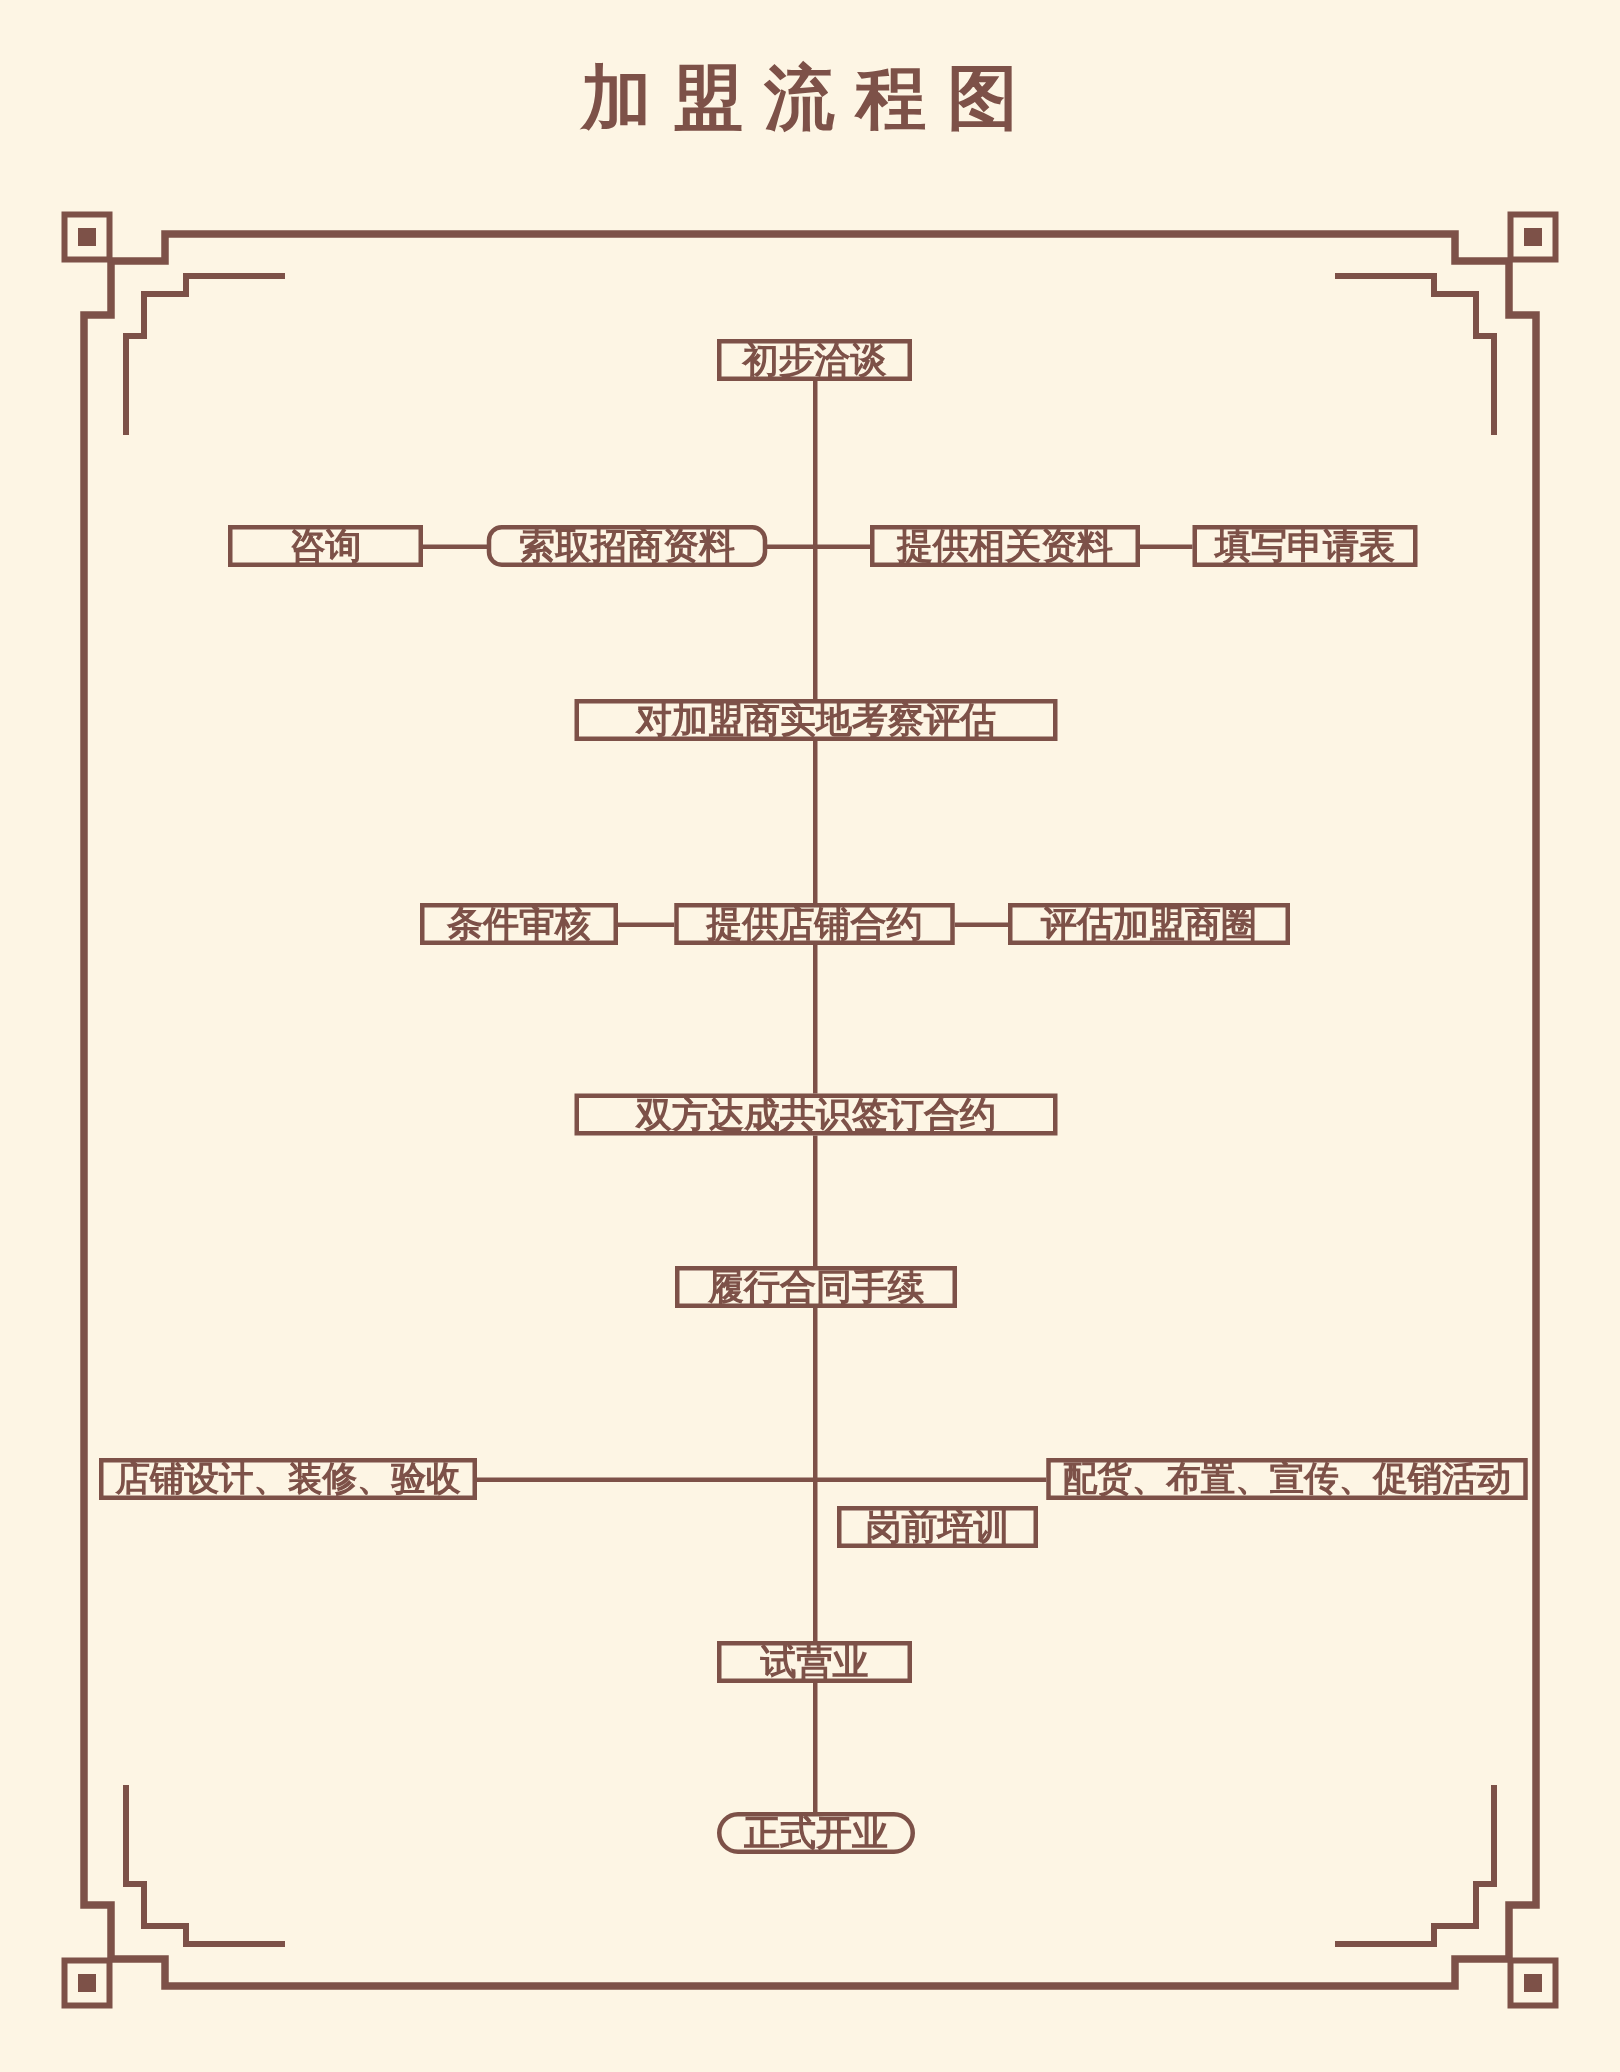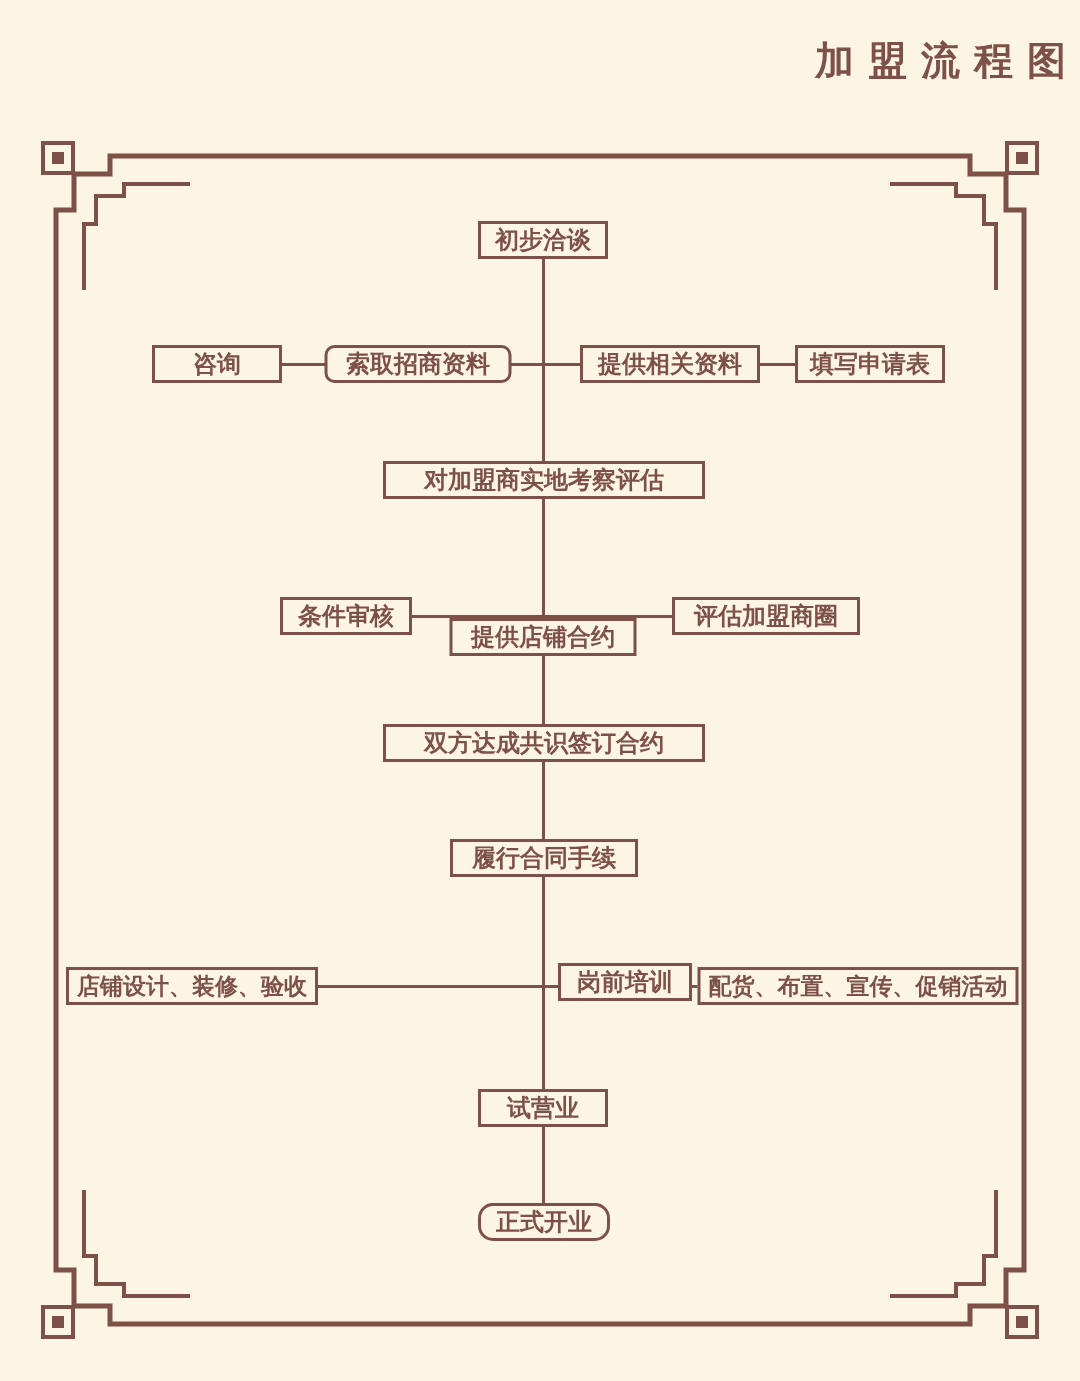--- a/index.html
+++ b/index.html
@@ -7,40 +7,40 @@
   body{
     width:1080px; height:1381px;
     background:var(--bg);
     position:relative;
     overflow:hidden;
     font-family:"DejaVu Sans", sans-serif;
   }
   .stage{ position:absolute; inset:0; }
   .title{
     position:absolute; top:34px; left:0; width:100%;
-    text-align:right;
+    text-align:center;
     color:var(--ink);
     font-family:"DejaVu Serif", serif;
-    font-size:39px; font-weight:bold;
+    font-size:47px; font-weight:bold;
     letter-spacing:14px;
   }
   .frame-svg{ position:absolute; left:0; top:0; color:var(--ink); z-index:0; }
   .node{
     position:absolute;
     transform:translate(-50%,-50%);
     background:var(--bg);
     border:3px solid var(--ink);
     color:var(--ink);
     font-weight:bold;
     font-size:24px;
     line-height:1;
     display:flex; align-items:center; justify-content:center;
     white-space:nowrap;
     padding:0 12px;
-    height:38px;
+    height:28px;
     box-sizing:border-box;
     z-index:2;
   }
   .node.wide{ font-size:23px; padding:0 8px; }
   .line{
     position:absolute;
     background:var(--ink);
     z-index:1;
   }
 </style>
@@ -78,28 +78,28 @@
   <div class="node" style="left:543px; top:240px; min-width:130px;">初步洽谈</div>
 
   <div class="node" style="left:217px; top:364px; min-width:130px;">咨询</div>
   <div class="node" style="left:418px; top:364px; min-width:187px;border-radius:10px;">索取招商资料</div>
   <div class="node" style="left:670px; top:364px; min-width:180px;">提供相关资料</div>
   <div class="node" style="left:870px; top:364px; min-width:150px;">填写申请表</div>
 
   <div class="node" style="left:544px; top:480px; min-width:322px;">对加盟商实地考察评估</div>
 
   <div class="node" style="left:346px; top:616px; min-width:132px;">条件审核</div>
-  <div class="node" style="left:543px; top:616px; min-width:187px;margin-top:21px;">提供店铺合约</div>
+  <div class="node" style="left:543px; top:616px; min-width:187px;">提供店铺合约</div>
   <div class="node" style="left:766px; top:616px; min-width:188px;">评估加盟商圈</div>
 
   <div class="node" style="left:544px; top:743px; min-width:322px;">双方达成共识签订合约</div>
 
   <div class="node" style="left:544px; top:858px; min-width:188px;">履行合同手续</div>
 
   <div class="node wide" style="left:192px; top:986px; min-width:245px;">店铺设计、装修、验收</div>
-  <div class="node" style="left:625px; top:982px; min-width:134px;">岗前培训</div>
+  <div class="node" style="left:625px; top:1018px; min-width:134px;">岗前培训</div>
   <div class="node wide" style="left:858px; top:986px; min-width:307px;">配货、布置、宣传、促销活动</div>
 
   <div class="node" style="left:543px; top:1108px; min-width:130px;">试营业</div>
 
   <div class="node" style="left:544px; top:1222px; min-width:132px;border-radius:15px;">正式开业</div>
 
 </div>
 
 </body></html>

